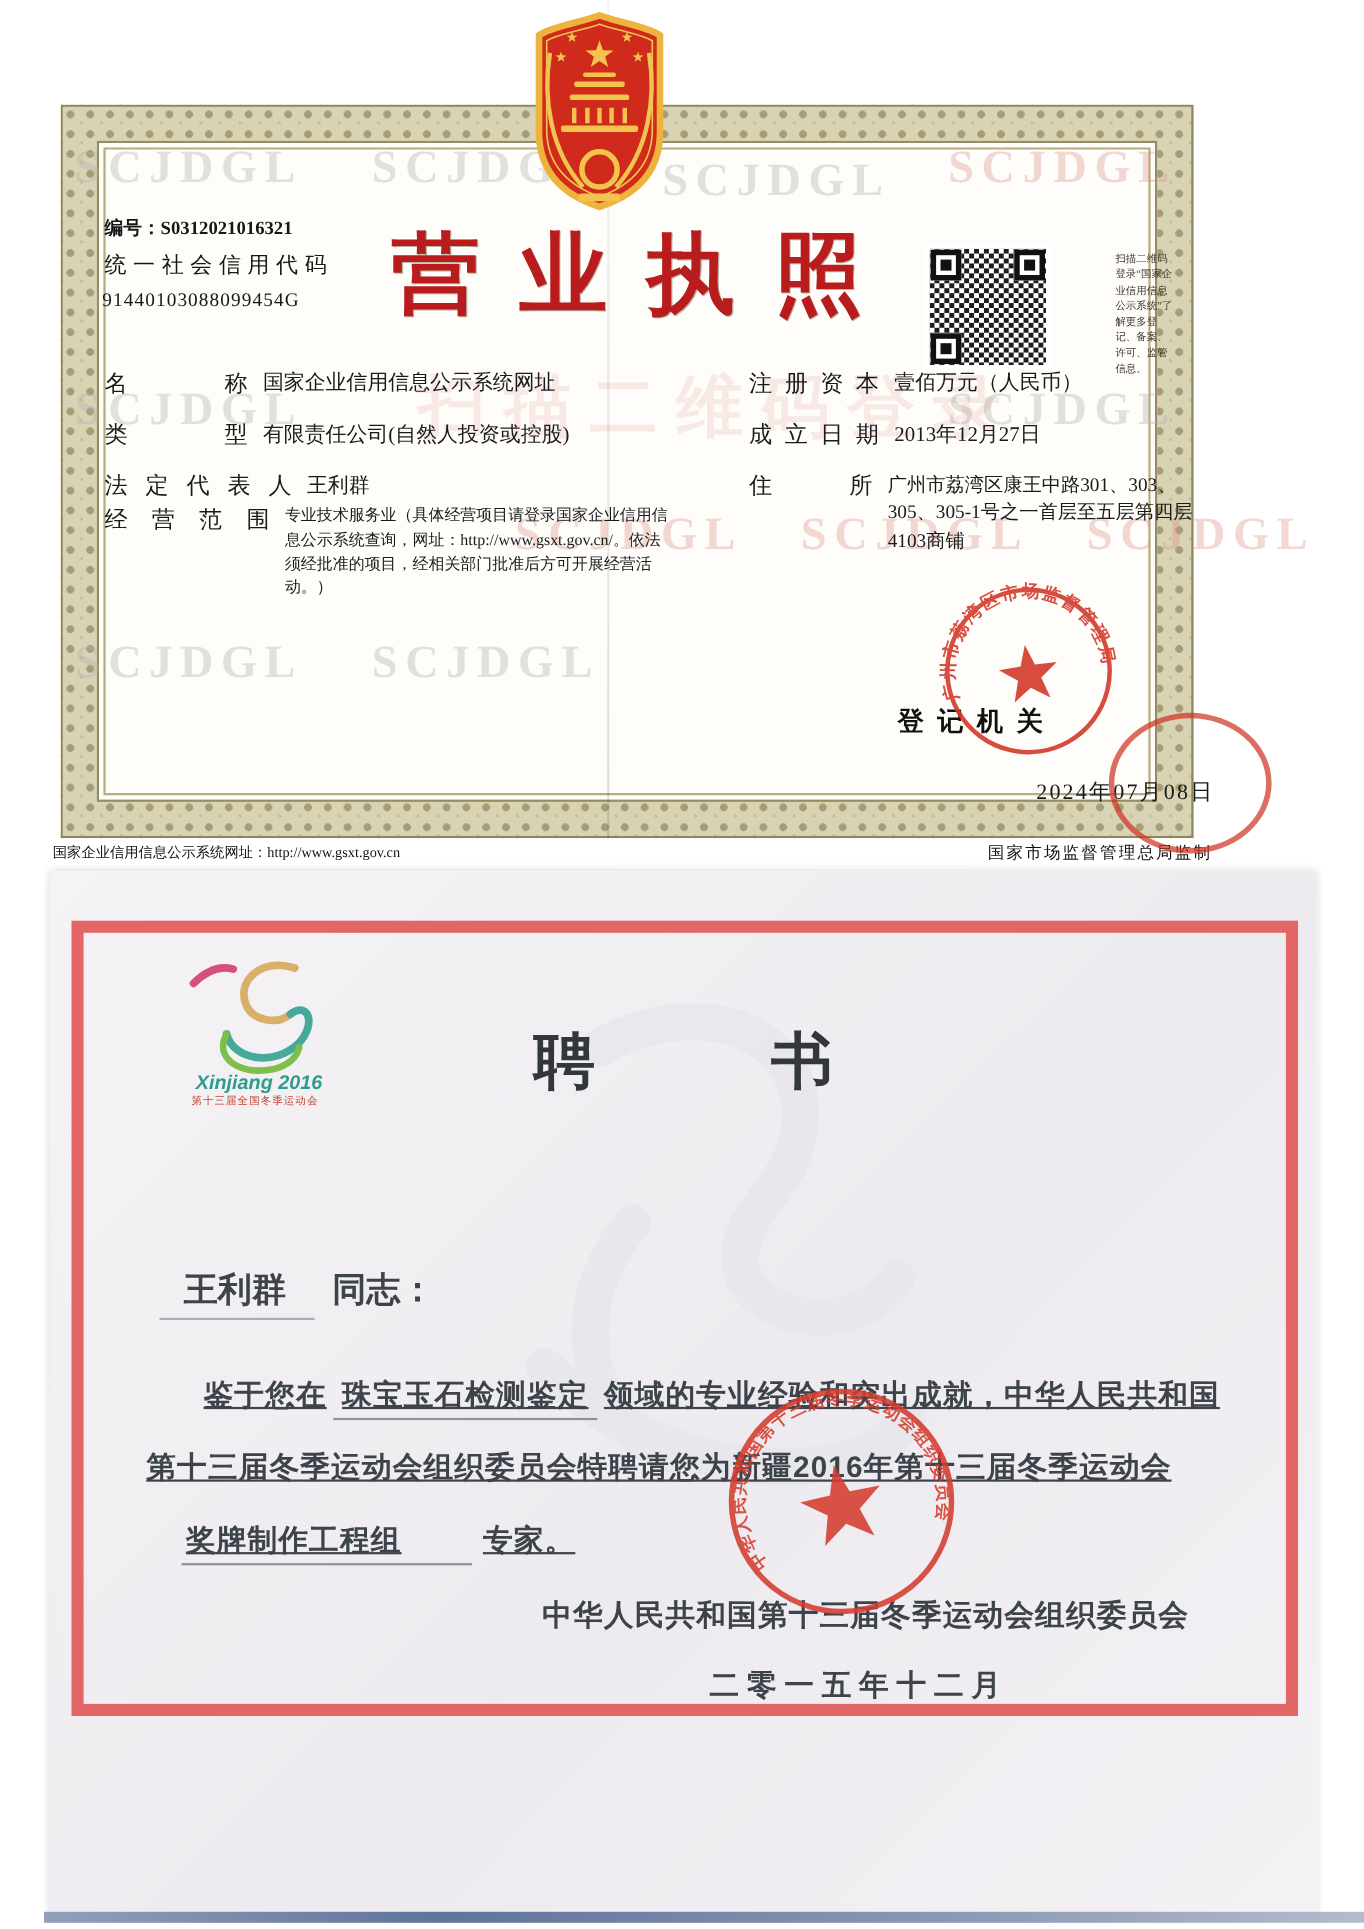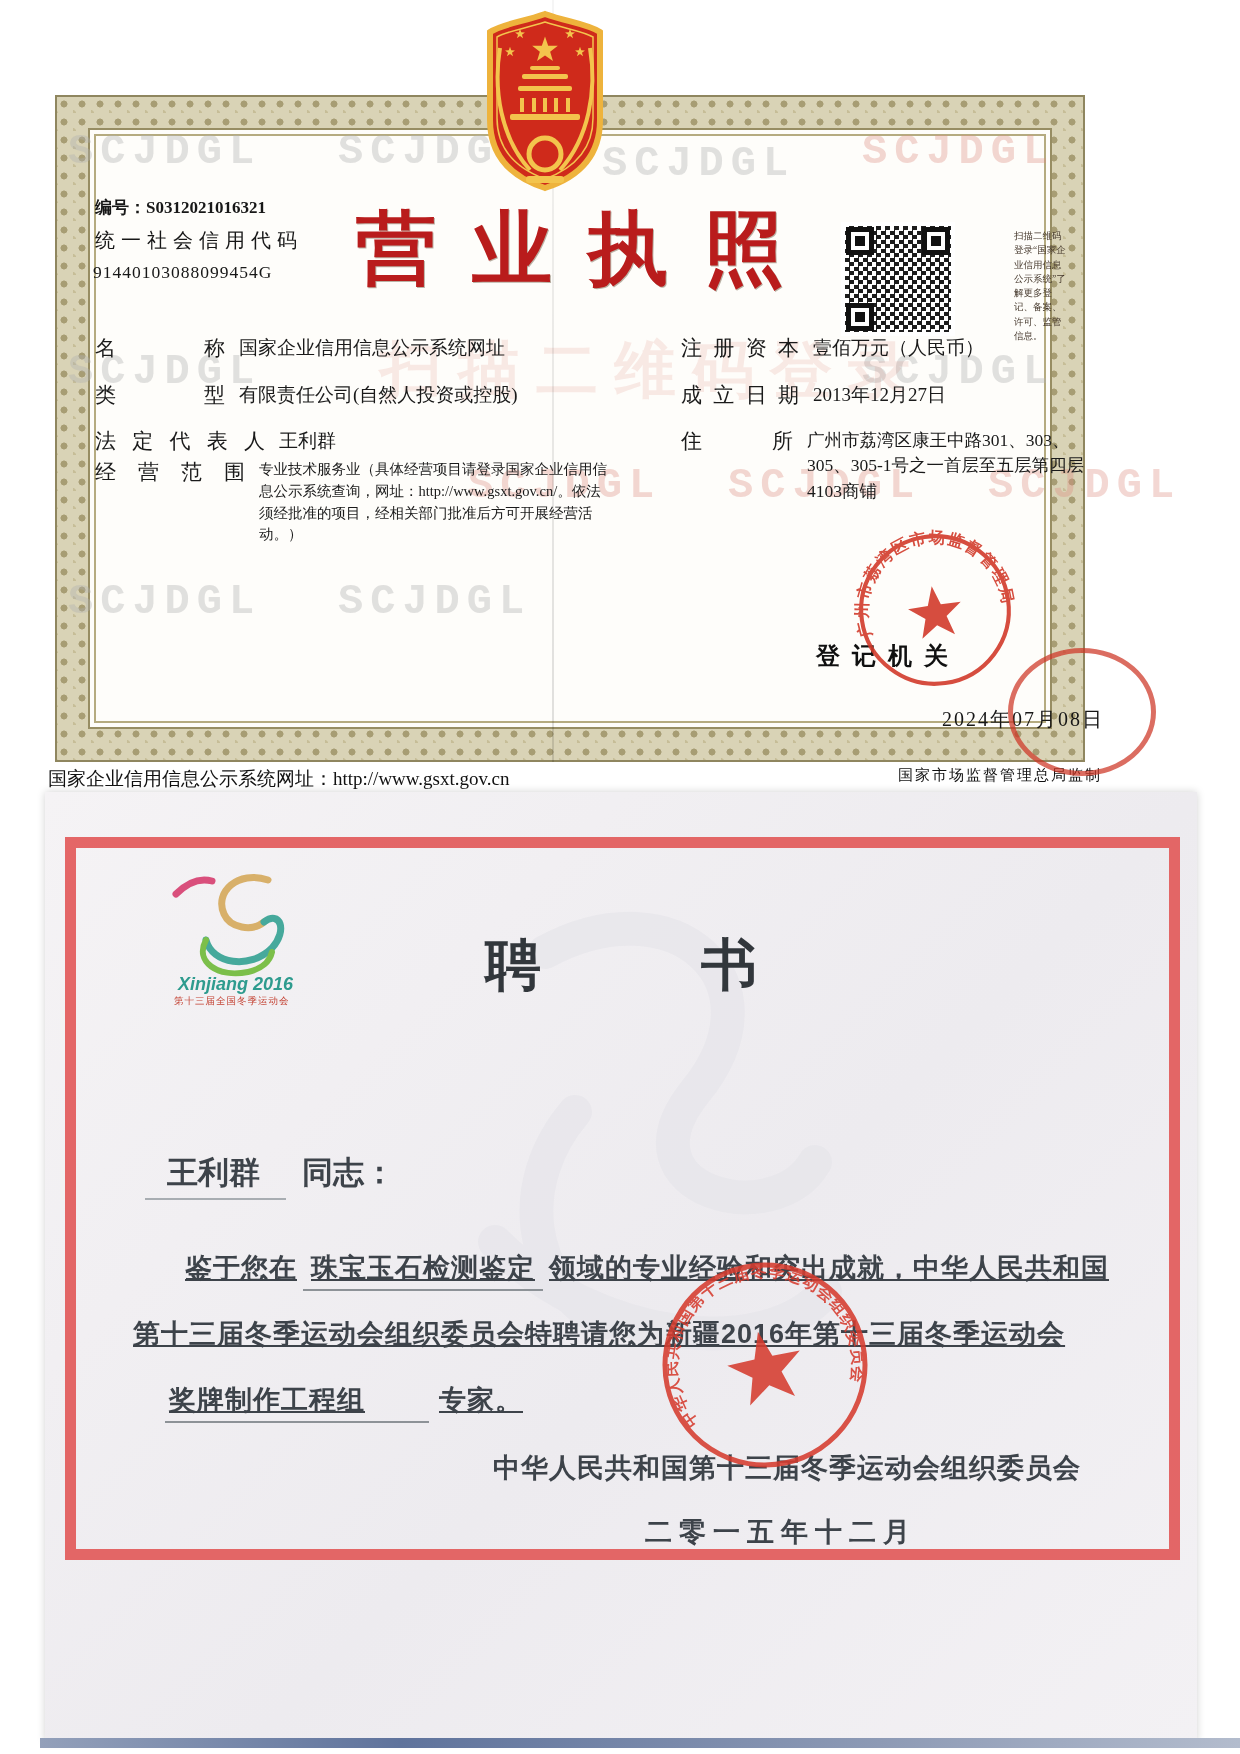--- a/index.html
+++ b/index.html
@@ -11,21 +11,21 @@
   .frame{position:absolute;left:55px;top:95px;width:1030px;height:667px;z-index:0;
     background-color:#d9d3b6;
     background-image:
       radial-gradient(circle 6px at 9px 9px, #a79d74 55%, rgba(0,0,0,0) 62%),
       radial-gradient(circle 5px at 0px 18px, #c6bd97 55%, rgba(0,0,0,0) 62%);
     background-size:18px 18px;
     box-shadow:inset 0 0 0 2px #8f865f;}
   .frame-inner{position:absolute;left:33px;top:33px;right:33px;bottom:33px;
     background:#fefdfa;border:2px solid #978d63;
     box-shadow:inset 0 0 0 4px #fefdfa, inset 0 0 0 6px #b5ab80;}
-  .wm{position:absolute;z-index:1;font-family:Liberation Mono, monospace;
+  .wm{position:absolute;z-index:1;font-family:Liberation Serif, serif;
       font-weight:bold;font-size:42px;letter-spacing:7px;pointer-events:none;}
   .wm-gray{color:rgba(175,175,175,.38);}
   .wm-pink{color:rgba(222,140,128,.35);}
   .wm-big{position:absolute;z-index:1;left:380px;top:328px;font-size:62px;letter-spacing:16px;
       color:rgba(198,62,42,.10);font-weight:bold;pointer-events:none;}
   .fold{position:absolute;left:552px;top:0;width:2px;height:762px;z-index:1;
       background:linear-gradient(rgba(0,0,0,.04),rgba(0,0,0,.12));}
   .lz{position:absolute;z-index:2;color:#171717;}
   .emblem{position:absolute;left:480px;top:8px;width:130px;height:186px;z-index:3;}
   .serial{left:95px;top:196px;font-size:17px;font-weight:bold;}
@@ -39,21 +39,21 @@
   .fp::after{content:"";position:absolute;left:4px;top:4px;width:10px;height:10px;background:#111;}
   .fp.tl{left:1px;top:1px;} .fp.tr{right:1px;top:1px;} .fp.bl{left:1px;bottom:1px;}
   .qr-cap{left:1014px;top:229px;width:54px;font-size:9.5px;line-height:1.5;color:#43362a;}
   .f{position:absolute;z-index:2;display:flex;align-items:flex-start;font-size:20px;color:#1a1a1a;}
   .f .lab{display:inline-flex;justify-content:space-between;flex:none;font-size:21px;}
   .f .val{margin-left:14px;font-size:19px;margin-top:1px;}
   .val-scope{width:352px;font-size:14.5px !important;line-height:1.5;}
   .val-addr{width:288px;font-size:17.5px !important;line-height:1.45;}
   .registrar{left:816px;top:640px;font-size:24px;letter-spacing:12px;font-weight:bold;color:#101010;}
   .idate{left:942px;top:706px;font-size:20px;letter-spacing:2px;word-spacing:6px;}
-  .lfooter{top:766px;font-size:19px;color:#111;}
+  .lfooter{top:766px;font-size:13px;color:#111;}
   .lfooter.left{left:48px;} .lfooter.right{left:898px;letter-spacing:2px;font-size:15px;}
   .lseal{position:absolute;left:853px;top:528px;width:164px;height:164px;z-index:4;
       transform:rotate(-8deg);opacity:.9;}
   .ring2{position:absolute;z-index:3;left:1008px;top:648px;width:138px;height:118px;
       border:5px solid rgba(205,52,36,.72);border-radius:50%;}
 
   
   .certificate{position:absolute;left:0;top:790px;width:1240px;height:964px;background:#fff;
       font-family:"Liberation Sans","DejaVu Sans",sans-serif;}
   .cert-page{position:absolute;left:45px;top:2px;width:1152px;height:950px;

